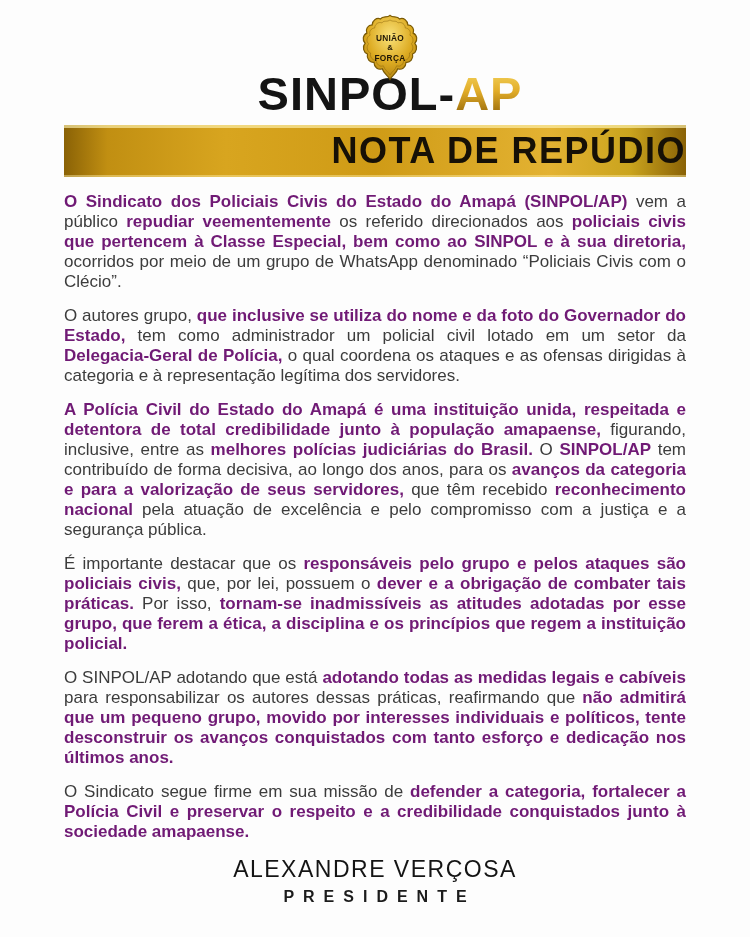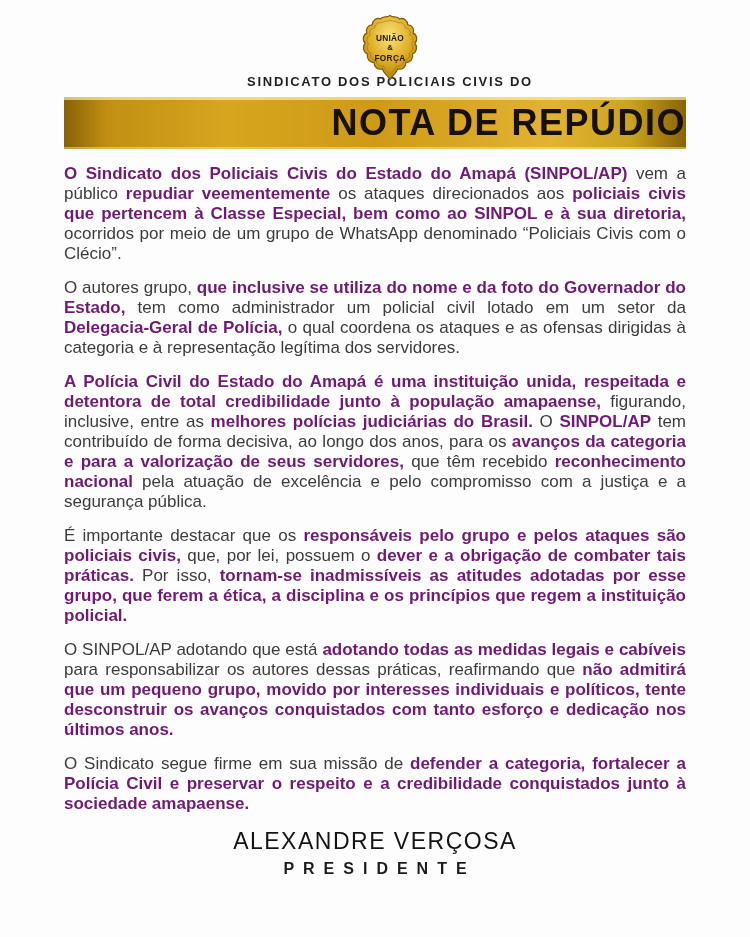--- a/index.html
+++ b/index.html
@@ -128,30 +128,30 @@
           <stop offset="100%" stop-color="#a87a0c"></stop>
         </radialGradient>
       </defs>
       <path d="M50 4 C55 9 62 4 66 10 C73 7 80 13 80 20 C87 20 92 27 89 34 C96 37 97 46 92 51 C97 57 95 66 88 69 C90 77 84 84 77 83 C77 91 70 97 63 94 C61 102 53 106 50 112 C47 106 39 102 37 94 C30 97 23 91 23 83 C16 84 10 77 12 69 C5 66 3 57 8 51 C3 46 4 37 11 34 C8 27 13 20 20 20 C20 13 27 7 34 10 C38 4 45 9 50 4 Z" fill="url(#goldRad)" stroke="#7a5a06" stroke-width="2"></path>
       <path d="M50 4 C55 9 62 4 66 10 C73 7 80 13 80 20 C87 20 92 27 89 34 C96 37 97 46 92 51 C97 57 95 66 88 69 C90 77 84 84 77 83 C77 91 70 97 63 94 C61 102 53 106 50 112 C47 106 39 102 37 94 C30 97 23 91 23 83 C16 84 10 77 12 69 C5 66 3 57 8 51 C3 46 4 37 11 34 C8 27 13 20 20 20 C20 13 27 7 34 10 C38 4 45 9 50 4 Z" fill="none" stroke="#8a650a" stroke-width="1" transform="translate(50,58) scale(0.86) translate(-50,-58)"></path>
       <text x="50" y="47" text-anchor="middle" font-size="14" font-weight="bold" letter-spacing="0.5" fill="#1f1605">UNIÃO</text>
       <text x="50" y="63" text-anchor="middle" font-size="13" font-weight="bold" fill="#1f1605">&amp;</text>
       <text x="50" y="81" text-anchor="middle" font-size="14" font-weight="bold" letter-spacing="0.5" fill="#1f1605">FORÇA</text>
     </svg>
 
+    <h1 class="logo-title"><span>SINPOL-</span><span class="gold-grad-text">AP</span></h1>
 
-    <div class="logo-sub1">SINDICATO DOS POLICIAIS CIVIS DO</div>
   </header>
 
   <div class="banner">
     <span class="banner-title">NOTA DE REPÚDIO</span>
   </div>
 
   <main class="doc-body">
-      <p><b>O Sindicato dos Policiais Civis do Estado do Amapá (SINPOL/AP)</b><span> vem a público </span><b>repudiar veementemente</b><span> os ataques direcionados aos </span><b>policiais civis que pertencem à Classe Especial, bem como ao SINPOL e à sua diretoria,</b><span> ocorridos por meio de um grupo de WhatsApp denominado “Policiais Civis com o Clécio”.</span></p>
+      <p><b>O Sindicato dos Policiais Civis do Estado do Amapá (SINPOL/AP)</b><span> vem a público </span><b>repudiar veementemente</b><span> os referido direcionados aos </span><b>policiais civis que pertencem à Classe Especial, bem como ao SINPOL e à sua diretoria,</b><span> ocorridos por meio de um grupo de WhatsApp denominado “Policiais Civis com o Clécio”.</span></p>
       <p><span>O autores grupo, </span><b>que inclusive se utiliza do nome e da foto do Governador do Estado,</b><span> tem como administrador um policial civil lotado em um setor da </span><b>Delegacia-Geral de Polícia,</b><span> o qual coordena os ataques e as ofensas dirigidas à categoria e à representação legítima dos servidores.</span></p>
       <p><b>A Polícia Civil do Estado do Amapá é uma instituição unida, respeitada e detentora de total credibilidade junto à população amapaense,</b><span> figurando, inclusive, entre as </span><b>melhores polícias judiciárias do Brasil.</b><span> O </span><b>SINPOL/AP</b><span> tem contribuído de forma decisiva, ao longo dos anos, para os </span><b>avanços da categoria e para a valorização de seus servidores,</b><span> que têm recebido </span><b>reconhecimento nacional</b><span> pela atuação de excelência e pelo compromisso com a justiça e a segurança pública.</span></p>
       <p><span>É importante destacar que os </span><b>responsáveis pelo grupo e pelos ataques são policiais civis,</b><span> que, por lei, possuem o </span><b>dever e a obrigação de combater tais práticas.</b><span> Por isso, </span><b>tornam-se inadmissíveis as atitudes adotadas por esse grupo, que ferem a ética, a disciplina e os princípios que regem a instituição policial.</b></p>
       <p><span>O SINPOL/AP adotando que está </span><b>adotando todas as medidas legais e cabíveis</b><span> para responsabilizar os autores dessas práticas, reafirmando que </span><b>não admitirá que um pequeno grupo, movido por interesses individuais e políticos, tente desconstruir os avanços conquistados com tanto esforço e dedicação nos últimos anos.</b></p>
       <p><span>O Sindicato segue firme em sua missão de </span><b>defender a categoria, fortalecer a Polícia Civil e preservar o respeito e a credibilidade conquistados junto à sociedade amapaense.</b></p>
     </main>
 
   <footer class="signature">
     <div class="sig-name">ALEXANDRE VERÇOSA</div>
     <div class="sig-role">PRESIDENTE</div>

